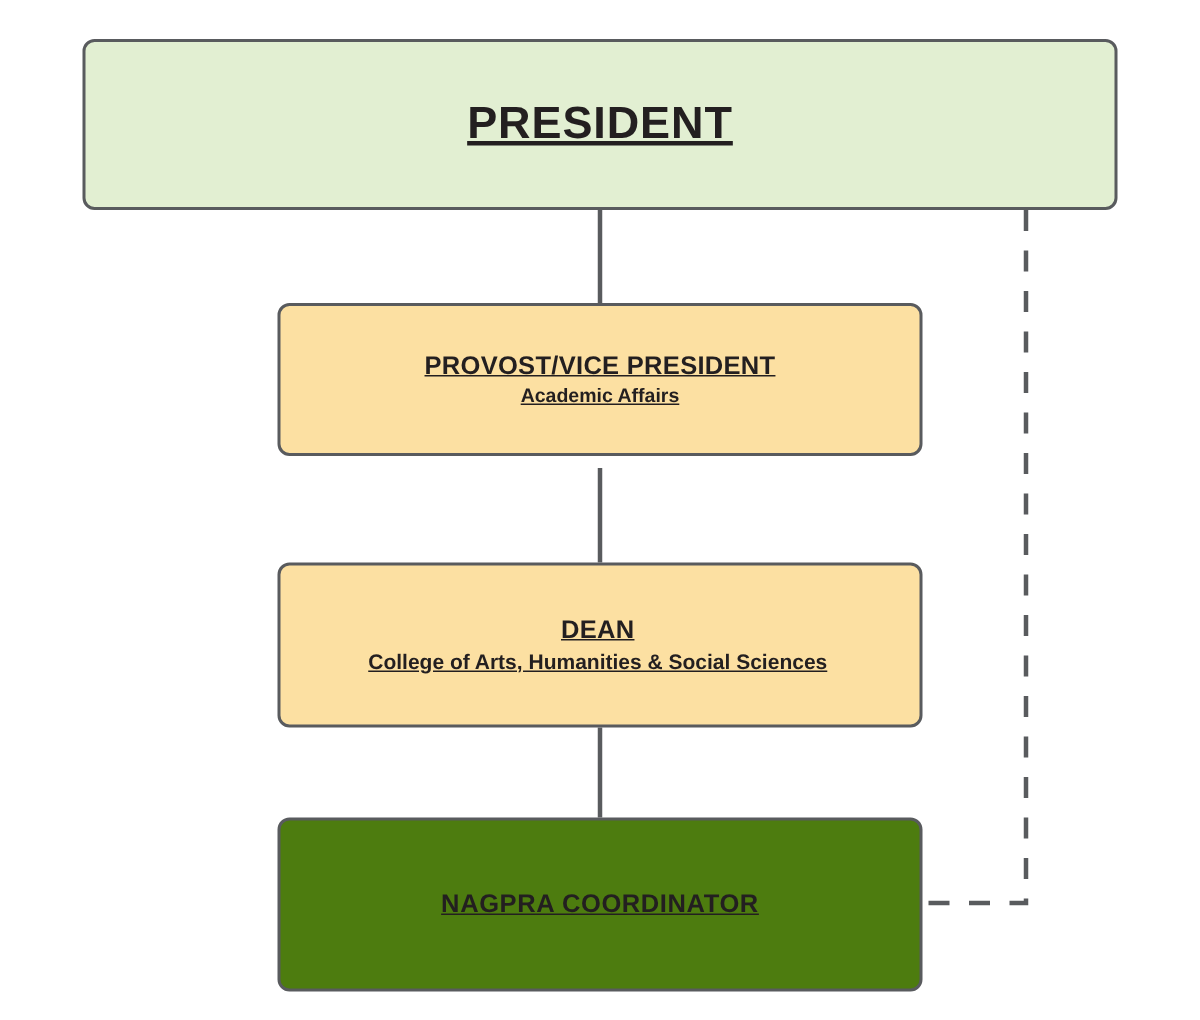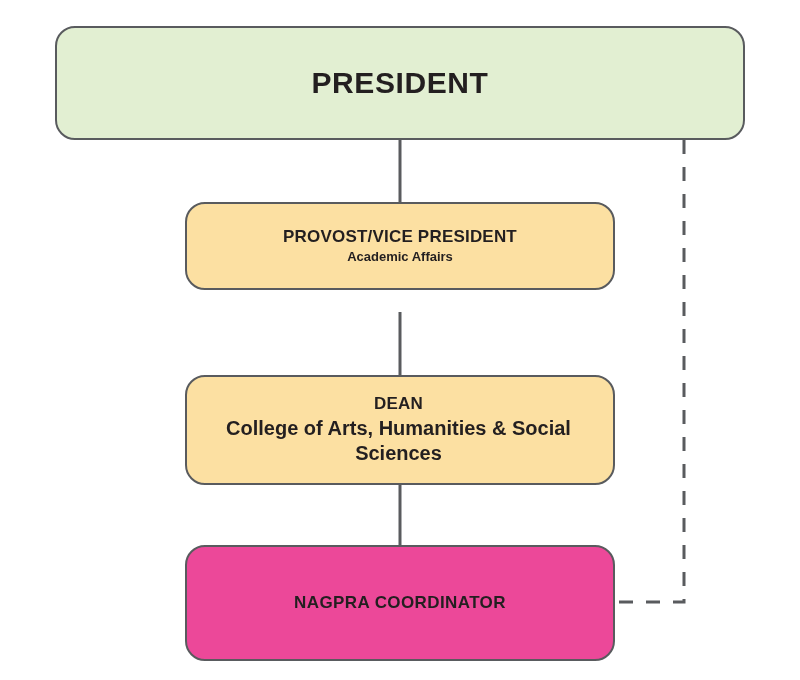--- a/index.html
+++ b/index.html
@@ -24,28 +24,29 @@
     left: 0;
     top: 0;
     width: 800px;
     height: 680px;
     pointer-events: none;
   }
   .node {
     position: absolute;
     box-sizing: border-box;
     border: 2px solid #595b5e;
-    border-radius: 20px;
+    border-radius: 8px;
     display: flex;
     flex-direction: column;
     align-items: center;
     justify-content: center;
     text-align: center;
     color: #231f20;
     padding: 4px 14px;
+    text-decoration: underline;
   }
   .node-title {
     font-weight: bold;
     letter-spacing: 0.2px;
     line-height: 1.22;
   }
   .node-sub {
     font-weight: bold;
     line-height: 1.25;
     margin-top: 2px;
@@ -60,43 +61,43 @@
   }
   #node-president .node-title {
     font-size: 30px;
     letter-spacing: 0.6px;
   }
   
   #node-provost {
     left: 185px;
     top: 202px;
     width: 430px;
-    height: 88px;
+    height: 102px;
     background: #fce0a2;
   }
   #node-provost .node-title { font-size: 17px; }
   #node-provost .node-sub   { font-size: 13px; }
   
   #node-dean {
     left: 185px;
     top: 375px;
     width: 430px;
     height: 110px;
     background: #fce0a2;
     padding-left: 11px;
   }
   #node-dean .node-title { font-size: 17px; }
-  #node-dean .node-sub   { font-size: 20px; }
+  #node-dean .node-sub   { font-size: 14px; }
   
   #node-nagpra {
     left: 185px;
     top: 545px;
     width: 430px;
     height: 116px;
-    background: #ec4899;
+    background: #4d7c0f;
   }
   #node-nagpra .node-title {
     font-size: 17px;
     letter-spacing: 0.4px;
   }
 </style>
 </head>
 <body>
 
 <div id="chart-root">

